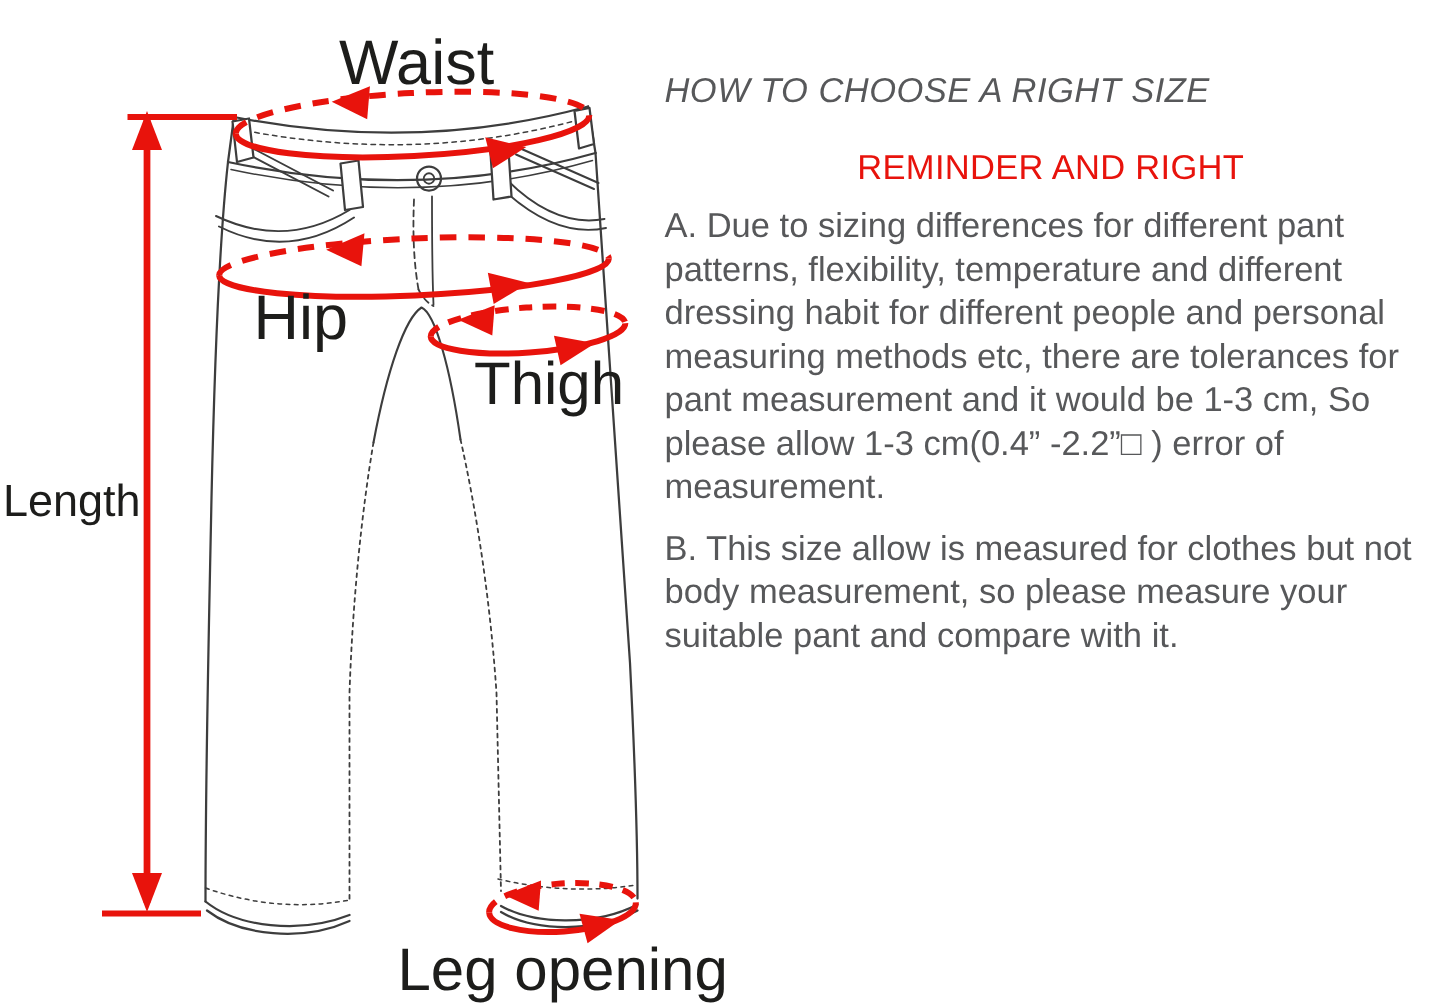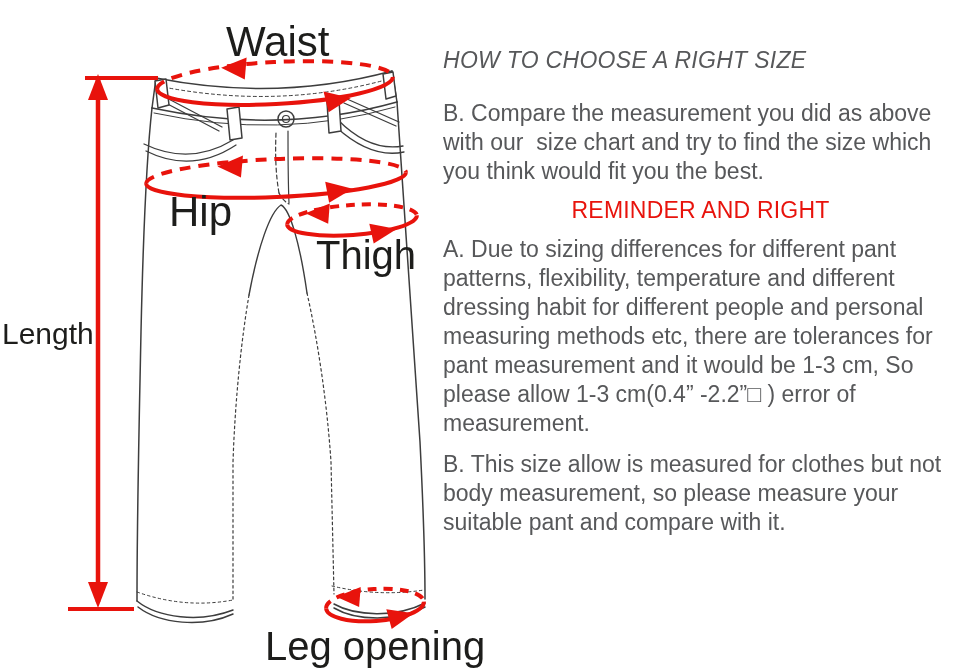--- a/index.html
+++ b/index.html
@@ -129,19 +129,18 @@
 
     <text class="lbl" x="226" y="44" font-size="42">Waist</text>
     <text class="lbl" x="169" y="214" font-size="42">Hip</text>
     <text class="lbl" x="316" y="257" font-size="40">Thigh</text>
     <text class="lbl" x="2" y="332" font-size="30">Length</text>
     <text class="lbl" x="265" y="648" font-size="40">Leg opening</text>
   </svg>
 
   <div class="copy">
     <div class="title">HOW TO CHOOSE A RIGHT SIZE</div>
-    <p class="body">B. Compare the measurement you did as above with our  size chart and try to find the size which you think would fit you the best.</p>
     <div class="subtitle">REMINDER AND RIGHT</div>
     <p class="body">A. Due to sizing differences for different pant patterns, flexibility, temperature and different dressing habit for different people and personal measuring methods etc, there are tolerances for pant measurement and it would be 1-3 cm, So please allow 1-3 cm(0.4” -2.2”□ ) error of measurement.</p>
     <p class="body">B. This size allow is measured for clothes but not body measurement, so please measure your suitable pant and compare with it.</p>
   </div>
 
 </div>
 
 </body></html>

